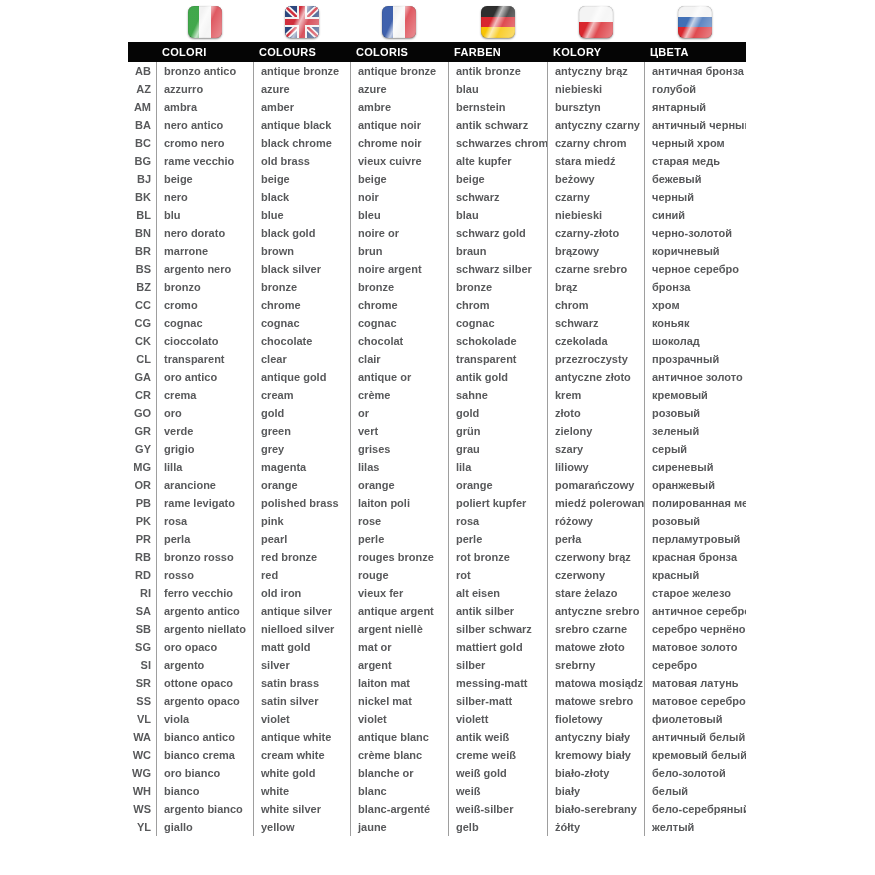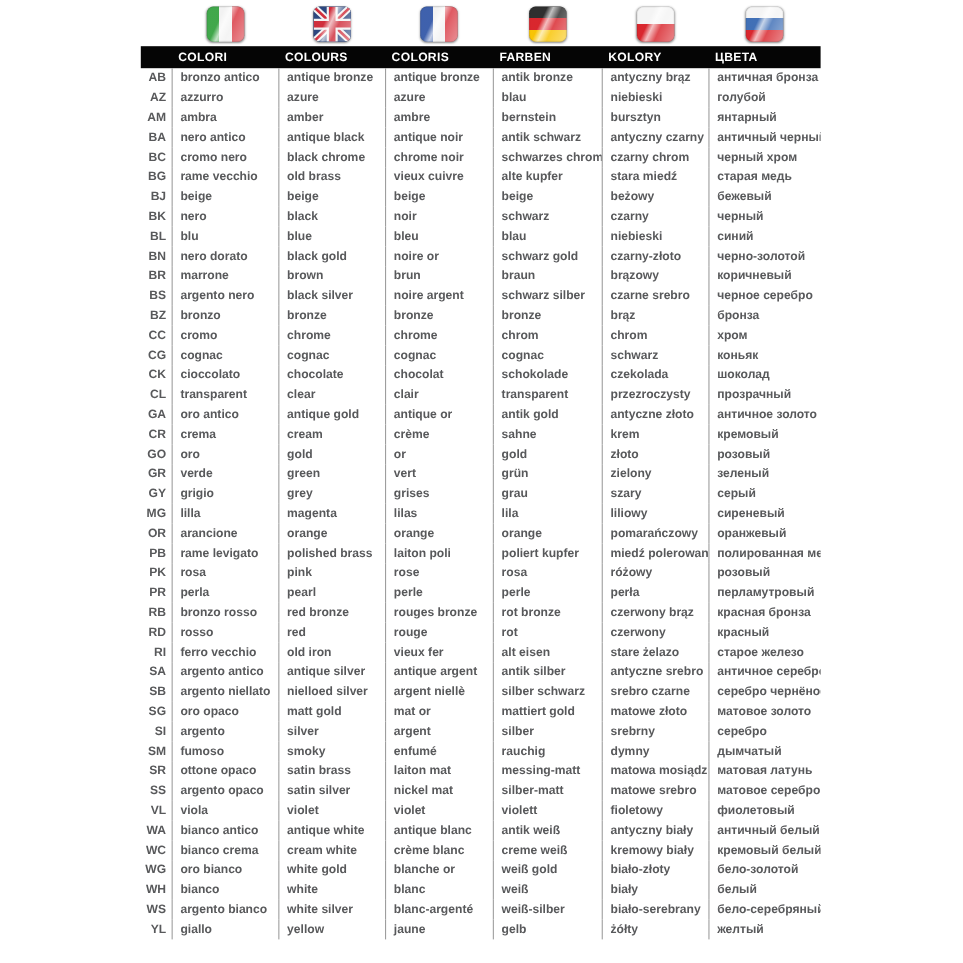--- a/index.html
+++ b/index.html
@@ -406,29 +406,20 @@
         <div class="grid row">
           <div class="cell code">SI</div>
           <div class="cell">argento</div>
           <div class="cell">silver</div>
           <div class="cell">argent</div>
           <div class="cell">silber</div>
           <div class="cell">srebrny</div>
           <div class="cell">серебро</div>
         </div>
         <div class="grid row">
-          <div class="cell code">SM</div>
-          <div class="cell">fumoso</div>
-          <div class="cell">smoky</div>
-          <div class="cell">enfumé</div>
-          <div class="cell">rauchig</div>
-          <div class="cell">dymny</div>
-          <div class="cell">дымчатый</div>
-        </div>
-        <div class="grid row">
           <div class="cell code">SR</div>
           <div class="cell">ottone opaco</div>
           <div class="cell">satin brass</div>
           <div class="cell">laiton mat</div>
           <div class="cell">messing-matt</div>
           <div class="cell">matowa mosiądz</div>
           <div class="cell">матовая латунь</div>
         </div>
         <div class="grid row">
           <div class="cell code">SS</div>

